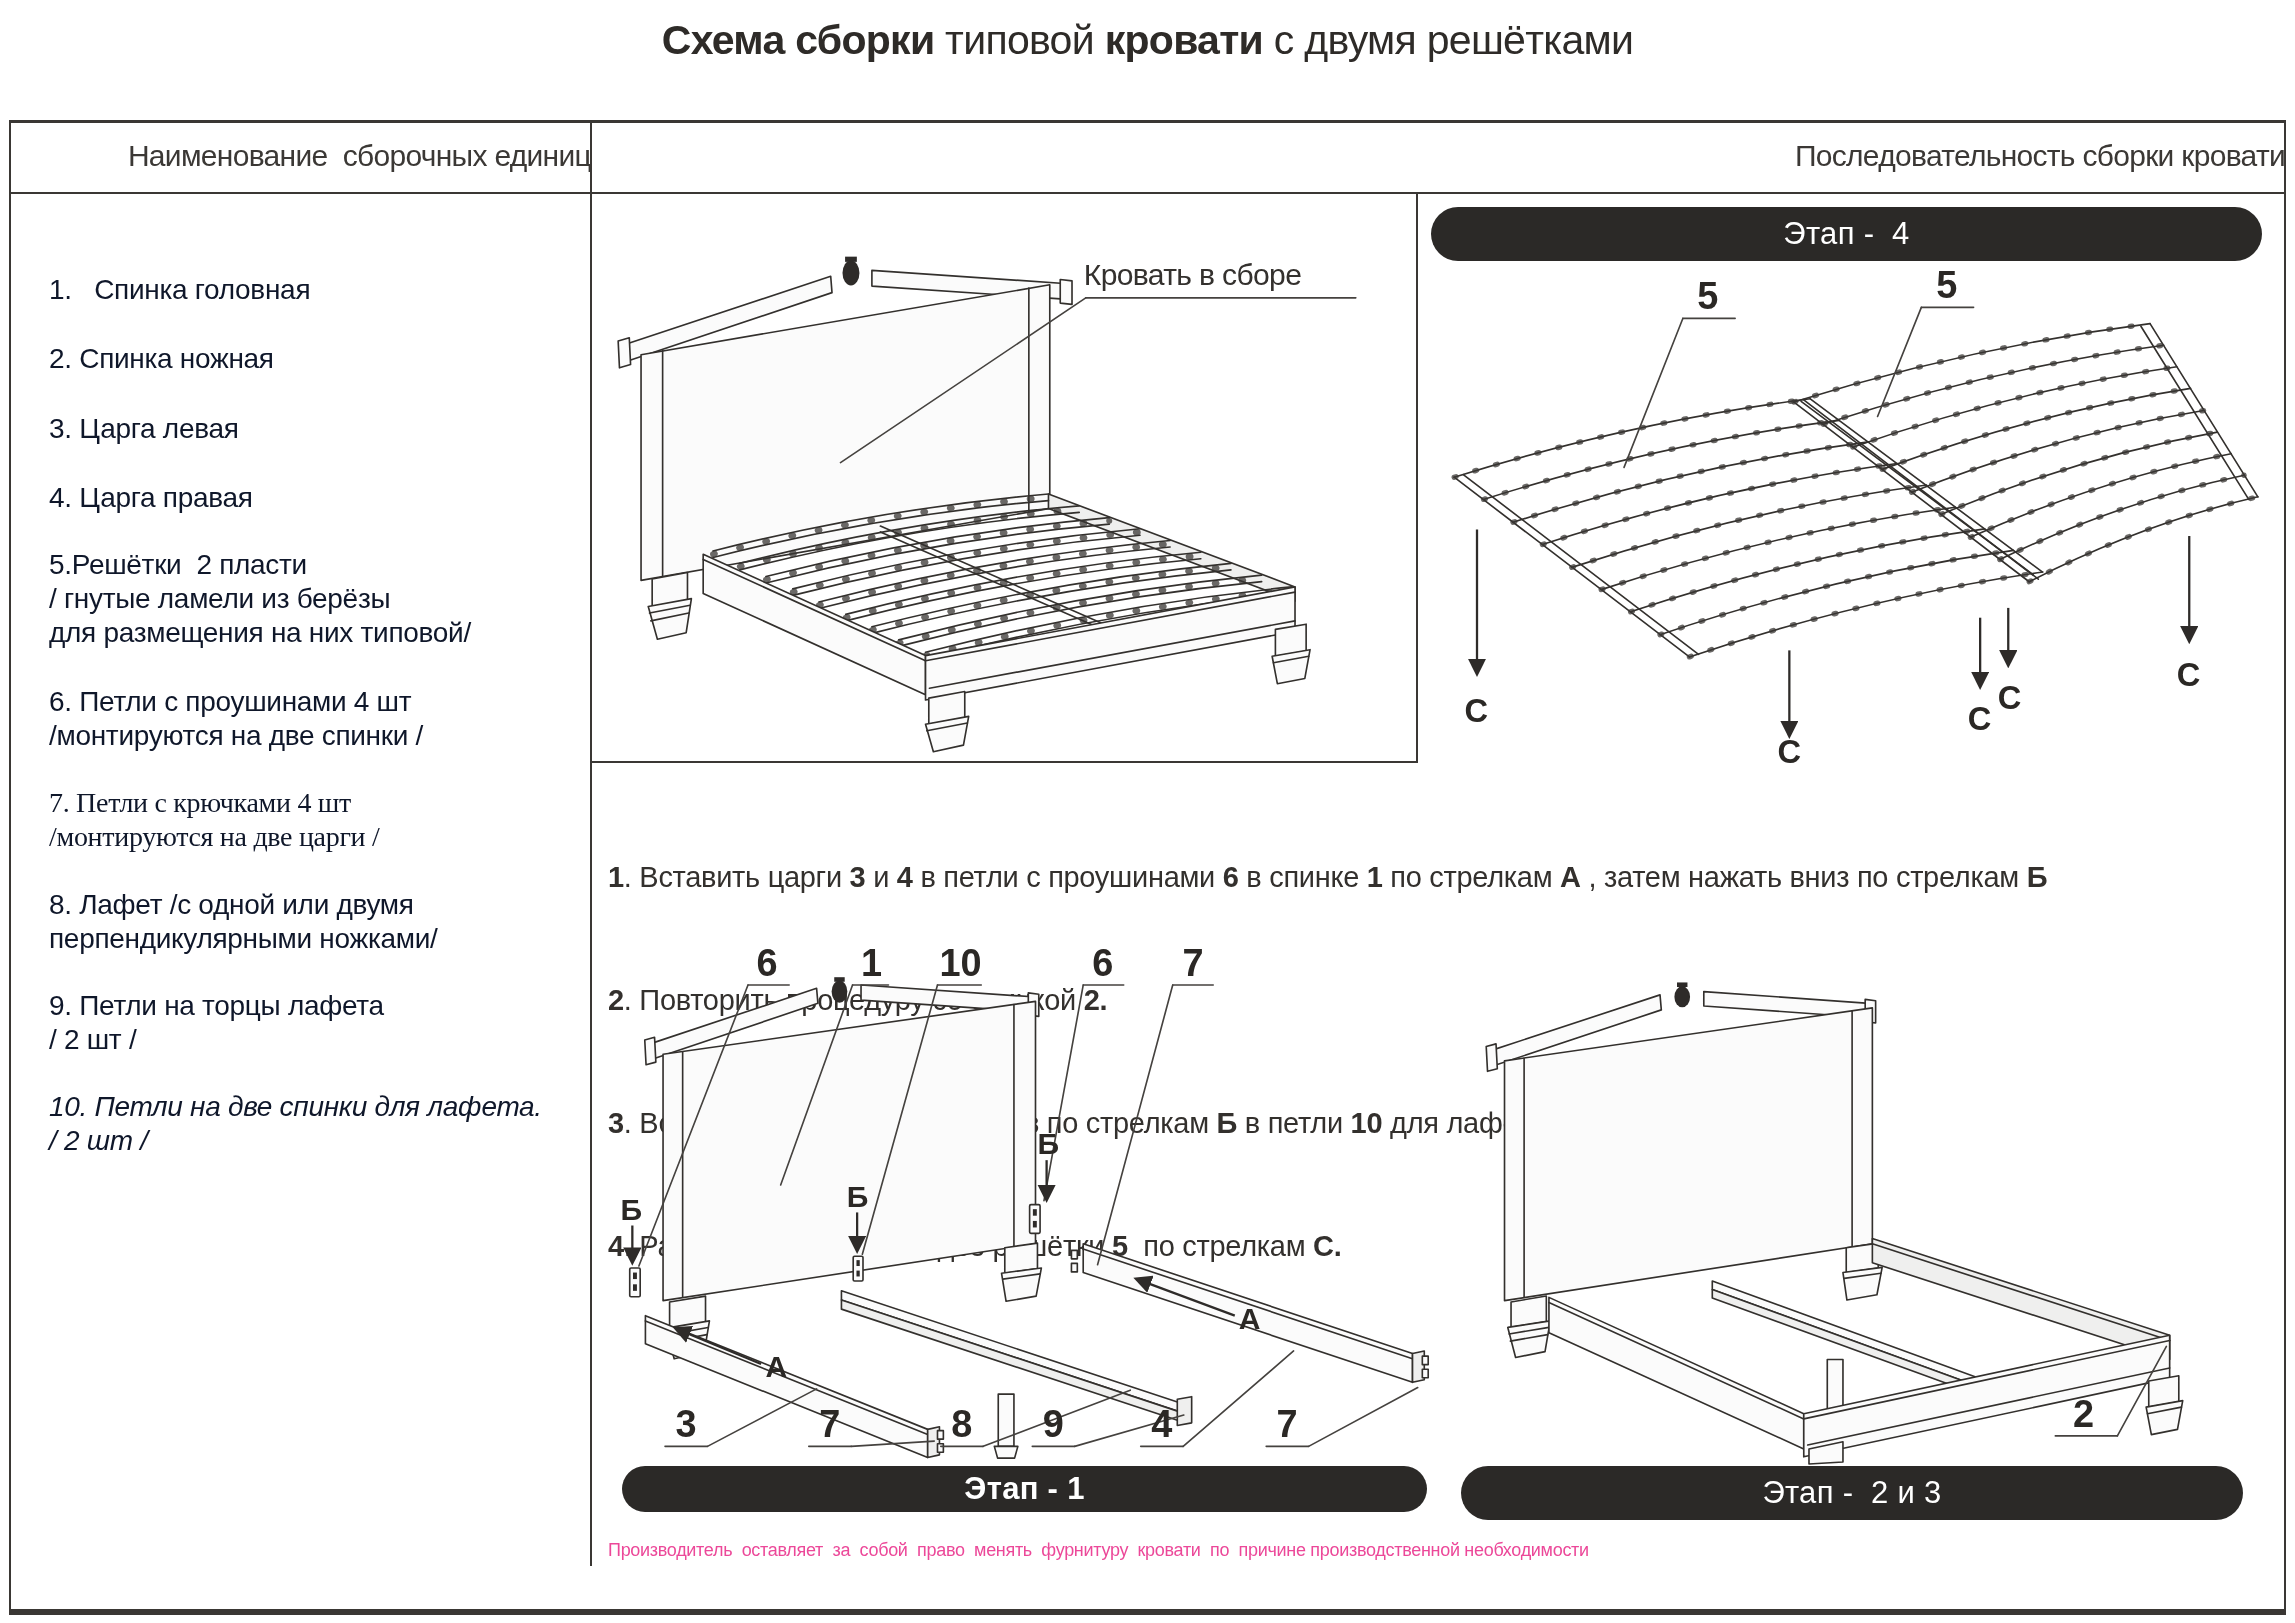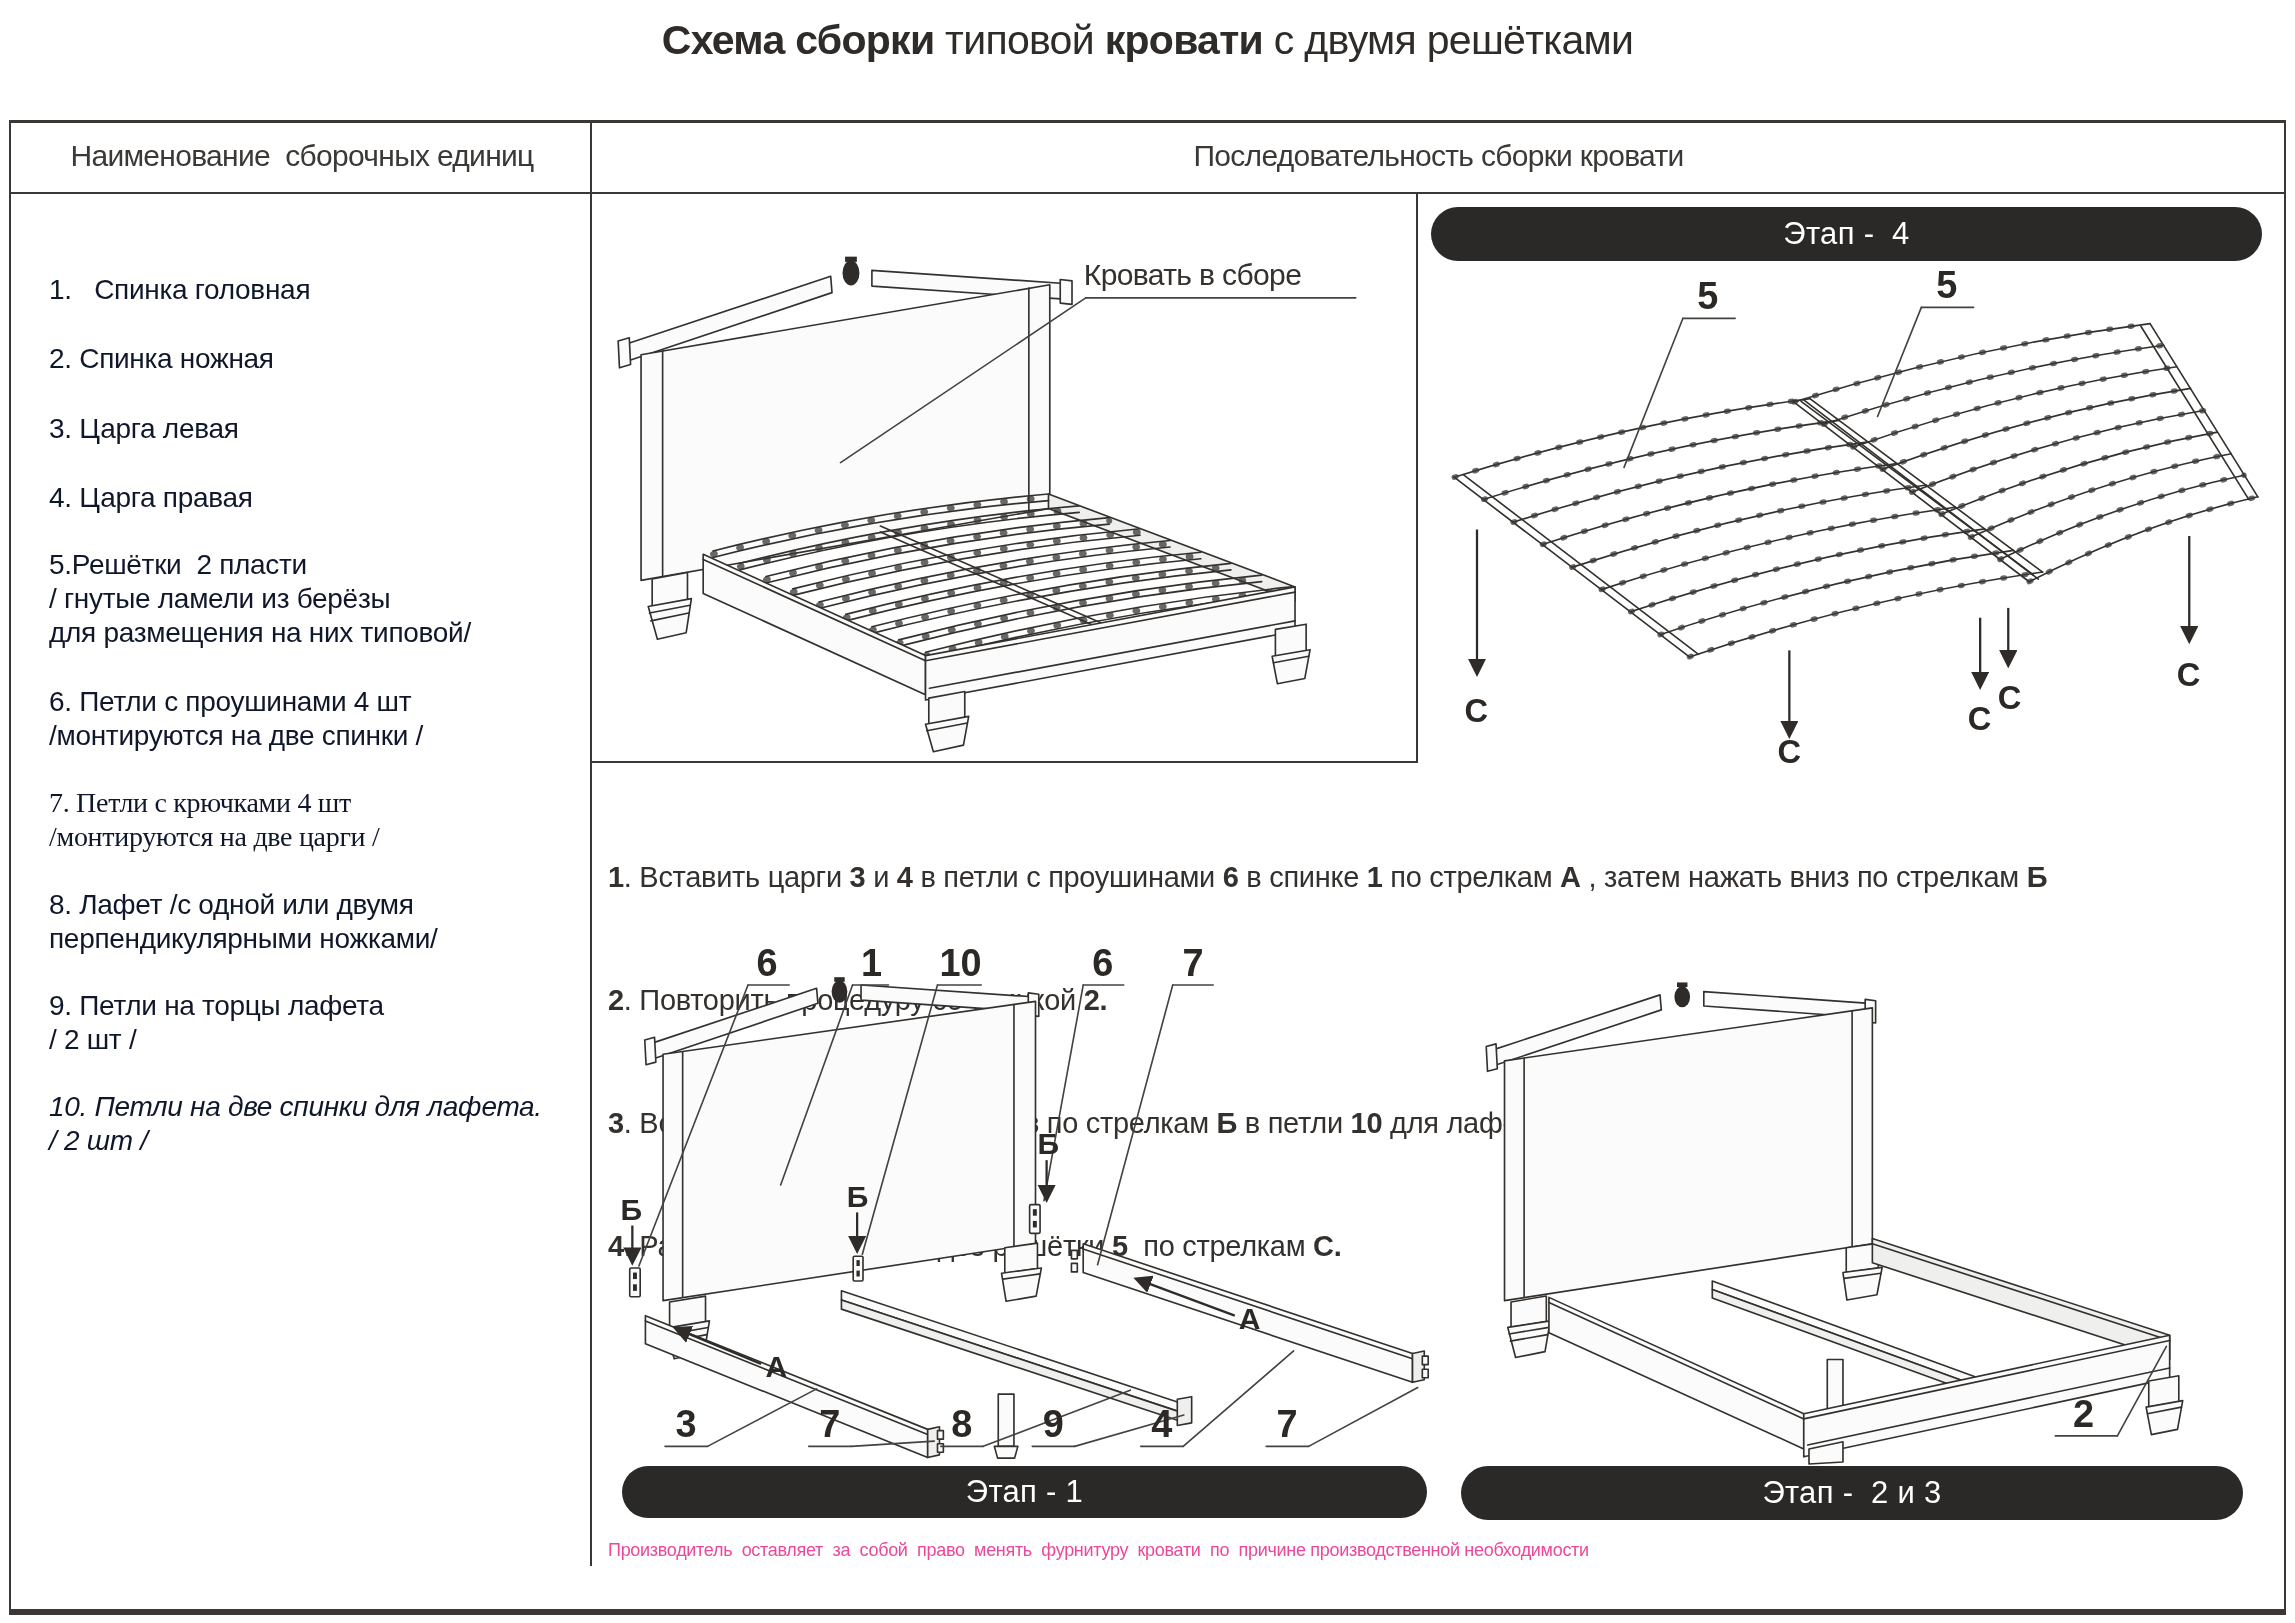--- a/index.html
+++ b/index.html
@@ -1,21 +1,21 @@
 <!DOCTYPE html>
 <html style="font-size:10.5px"><head>
 <meta charset="utf-8">
 <style>
   html,body{margin:0;padding:0;background:#ffffff;}
   body{width:2295px;height:1624px;position:relative;font-family:"Liberation Sans",sans-serif;color:#34312e;}
   .hline{position:absolute;background:#3a3734;}
   .vline{position:absolute;background:#3a3734;}
   .title{position:absolute;left:0;top:17px;width:2295px;text-align:center;font-size:41px;letter-spacing:-0.7px;color:#2e2b28;white-space:pre;}
   .title .b{font-weight:700;}
-  .hdr{position:absolute;font-size:30px;letter-spacing:-0.7px;color:#3b3835;text-align:center;white-space:pre;}
+  .hdr{position:absolute;font-size:30px;letter-spacing:-0.7px;color:#3b3835;text-align:right;white-space:pre;}
   .parts{position:absolute;left:49px;top:0;width:536px;}
   .part-item{position:absolute;left:0;width:536px;font-size:28px;line-height:34px;letter-spacing:-0.3px;color:#0f172a;white-space:pre;}
   .part-item span{display:block;}
   .instr{position:absolute;left:608px;top:775px;width:1673px;font-size:29px;line-height:41px;letter-spacing:-0.3px;color:#33302d;white-space:pre-wrap;}
   .instr .line{display:block;}
   .instr .b{font-weight:700;}
   .pill{position:absolute;background:#2b2927;border-radius:29px;color:#ffffff;text-align:center;font-size:31px;letter-spacing:0.3px;white-space:pre;display:flex;align-items:center;justify-content:center;}
   .footer{position:absolute;left:608px;top:1540px;width:1677px;font-size:18px;letter-spacing:-0.3px;color:#ec4899;white-space:pre-wrap;}
   svg{position:absolute;overflow:visible;}
   svg .ln{stroke:#33302d;stroke-width:2.5;fill:none;stroke-linejoin:round;stroke-linecap:round;}
@@ -365,17 +365,17 @@
     <path class="face" d="M1044,728 L1100,718 L1092,762 L1052,770 Z"></path>
     <line x1="1046" y1="738" x2="1098" y2="728"></line>
 
     <line class="leader" x1="905" y1="772" x2="1000" y2="772"></line>
     <line class="leader" x1="1000" y1="772" x2="1075" y2="635"></line>
   </g>
   <text class="digit" x="932" y="748">2</text>
 </svg>
 
 <div class="pill" style="left:1431px;top:207px;width:831px;height:54px;"><span>Этап -  4</span></div>
-<div class="pill" style="left:622px;top:1466px;width:805px;height:52px;"><span>Этап - 1</span></div>
+<div class="pill" style="left:622px;top:1466px;width:805px;height:46px;font-weight:bold;"><span>Этап - 1</span></div>
 <div class="pill" style="left:1461px;top:1466px;width:782px;height:54px;"><span>Этап -  2 и 3</span></div>
 
 <div class="footer">Производитель  оставляет  за  собой  право  менять  фурнитуру  кровати  по  причине производственной необходимости</div>
 
 
 </body></html>

